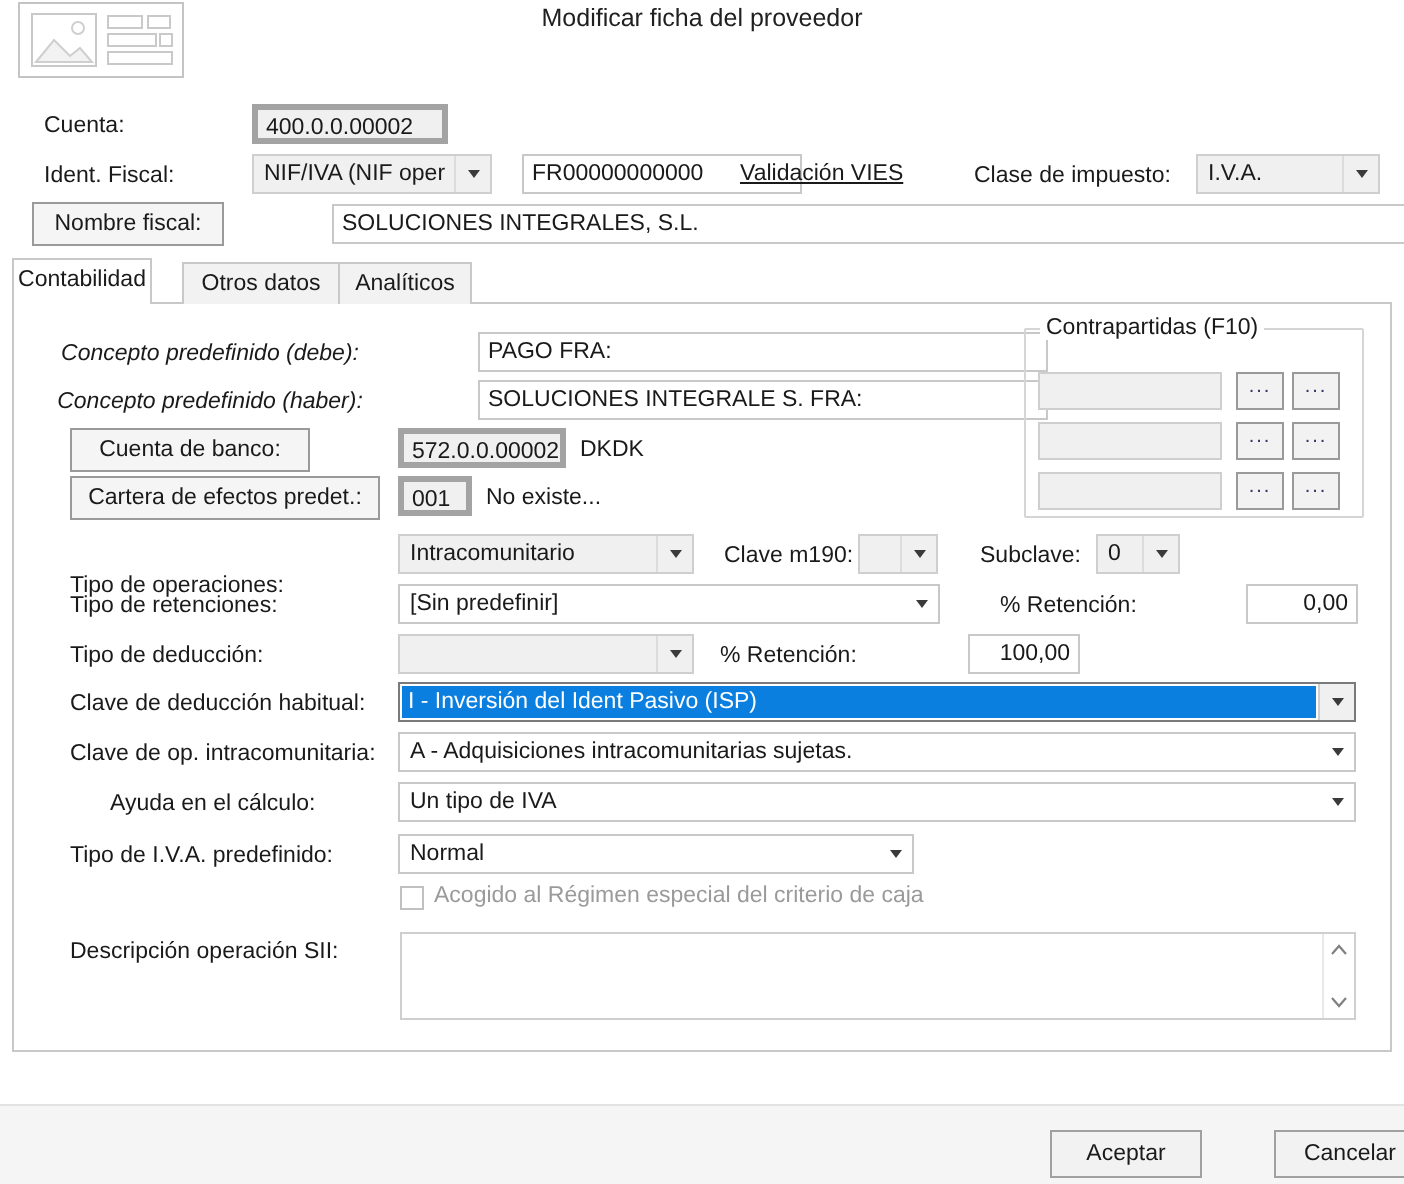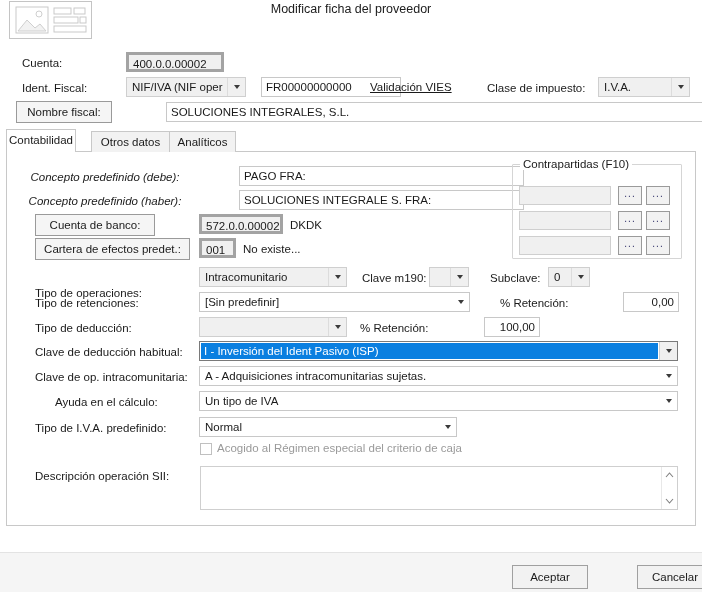--- a/index.html
+++ b/index.html
@@ -460,15 +460,15 @@
     <div class="sbarrow down">
       <svg width="9" height="6" viewBox="0 0 9 6">
           <path d="M1 1 L4.5 5 L8 1" fill="none" stroke="#808080" stroke-width="1.1"></path>
         </svg>
     </div>
   </div>
 </div>
 
 <div id="footer-gap"></div>
 <div id="footer">
-  <div class="footbtn" style="left:512px;">Aceptar</div>
+  <div class="footbtn" style="left:525px;">Aceptar</div>
   <div class="footbtn" style="left:617px;margin-left:20px;">Cancelar</div>
 </div>
 
 </body></html>

